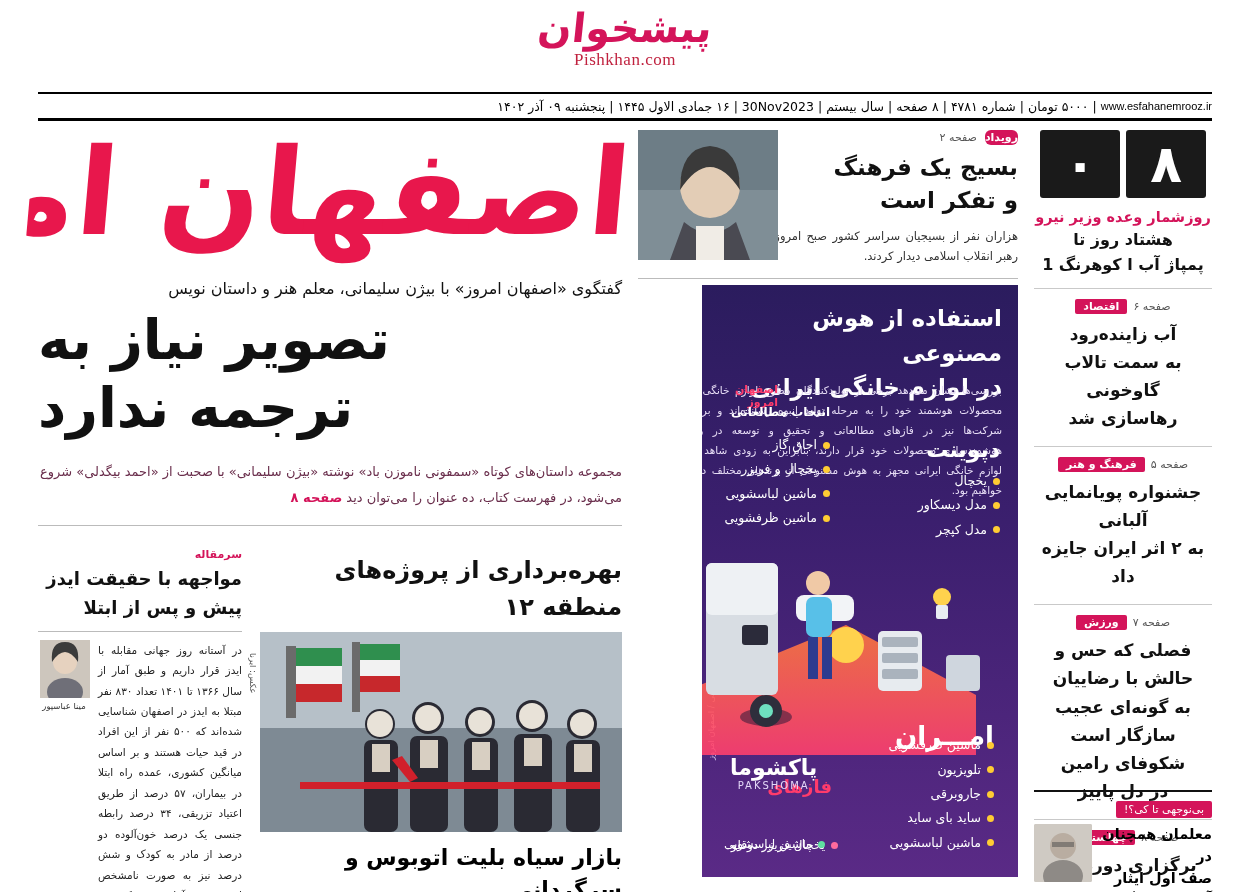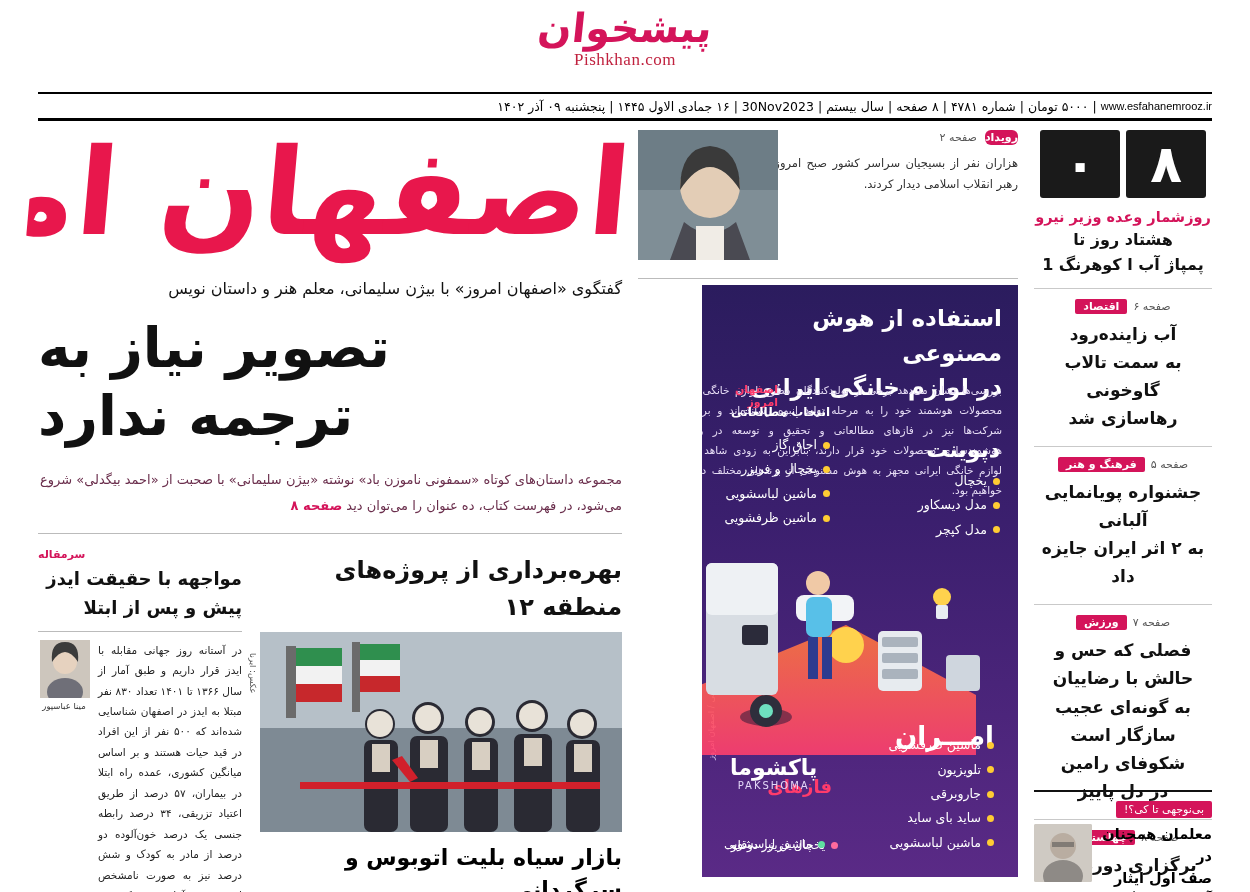--- a/index.html
+++ b/index.html
@@ -142,21 +142,21 @@
   .ig-pakshoma .en { font-size: 10px; letter-spacing: 2px; color: #e3d7f7; }
   .ig-pakshoma-item { position: absolute; bottom: 26px; left: 22px; font-size: 12px; display: flex; gap: 6px; align-items: center; }
   
   .ig-art { position: absolute; inset: 220px 8px 120px 8px; }
 
   
   .lead { position: absolute; top: 276px; right: 628px; width: 584px; }
   .lead-kicker { font-size: 16px; font-weight: normal; text-align: right; color: #111; line-height: 1.6; }
   .lead-title {
     font-size: 55px; font-weight: bold; text-align: left; line-height: 1.25; color: #111;
-    margin-top: 12px; direction: rtl;
+    margin-top: 4px; direction: rtl;
   }
   .lead-sub { font-size: 13px; color: #6a2e4c; line-height: 2; text-align: right; margin-top: 16px; }
   .lead-sub .pg { color: #d4145a; font-weight: bold; }
   .lead-rule { height: 1px; background: #bbb; margin-top: 14px; }
 
   
   .mid2 { position: absolute; top: 552px; right: 628px; width: 362px; text-align: right; }
   .mid2 h3 { font-size: 24px; font-weight: bold; line-height: 1.55; color: #111; }
   .mid2 .pg { font-size: 12px; color: #d4145a; margin-top: 10px; font-weight: bold; }
   .mid2 .pg .sq { display: inline-block; width: 7px; height: 7px; background: #d4145a; margin-left: 5px; }
@@ -166,21 +166,21 @@
     overflow: hidden; background: #8d9aa5;
   }
   .photo-credit { position: absolute; top: 634px; right: 992px; font-size: 8.5px; color: #555;
     writing-mode: vertical-rl; height: 60px; }
 
   .bottom-head { position: absolute; top: 842px; right: 628px; width: 362px; text-align: right; }
   .bottom-head h3 { font-size: 22px; font-weight: bold; line-height: 1.45; }
 
   
   .edit-col { position: absolute; top: 548px; right: 1008px; width: 204px; }
-  .edit-tag { font-size: 11px; color: #d4145a; font-weight: bold; text-align: left; }
+  .edit-tag { font-size: 11px; color: #d4145a; font-weight: bold; text-align: right; }
   .edit-title { font-size: 18px; font-weight: bold; line-height: 1.6; text-align: right; margin-top: 4px; color: #111; }
   .edit-rule { height: 1px; background: #bbb; margin: 8px 0; }
   .edit-body { display: flex; gap: 8px; }
   .edit-text { flex: 1; font-size: 10.5px; line-height: 1.95; text-align: justify; color: #222; }
   .edit-author { width: 52px; flex: none; text-align: center; }
   .edit-avatar { width: 50px; height: 58px; background: #b9b1a8; overflow: hidden; position: relative; }
   .edit-author-name { font-size: 8.5px; color: #333; margin-top: 3px; }
   svg { display: block; }
 </style>
 </head>
@@ -290,20 +290,22 @@
         </svg>
       </div>
     </div>
   </div>
 
   <div class="top-mid">
     <div class="kicker">
       <span class="kick-tag">رویداد</span>
       <span class="kick-page">صفحه ۲</span>
     </div>
+    <h2 style="white-space:pre-line">بسیج یک فرهنگ
+و تفکر است</h2>
     <p>هزاران نفر از بسیجیان سراسر کشور صبح امروز با حضرت آیت‌ا... خامنه‌ای، رهبر انقلاب اسلامی دیدار کردند.</p>
     <div class="top-mid-photo">
       <svg width="140" height="130" viewBox="0 0 140 130" aria-hidden="true">
         <rect width="140" height="130" fill="#7f8e96"></rect>
         <rect x="0" y="0" width="140" height="60" fill="#6d7d86"></rect>
         <ellipse cx="72" cy="56" rx="30" ry="32" fill="#e3cdb6"></ellipse>
         <path d="M42 60 q30 -46 60 0 q0 -42 -30 -44 q-30 2 -30 44z" fill="#3a3a3a"></path>
         <path d="M46 92 q26 22 52 0 l14 38 h-80z" fill="#4a4a52"></path>
         <rect x="58" y="96" width="28" height="34" fill="#f0ece6"></rect>
       </svg>

